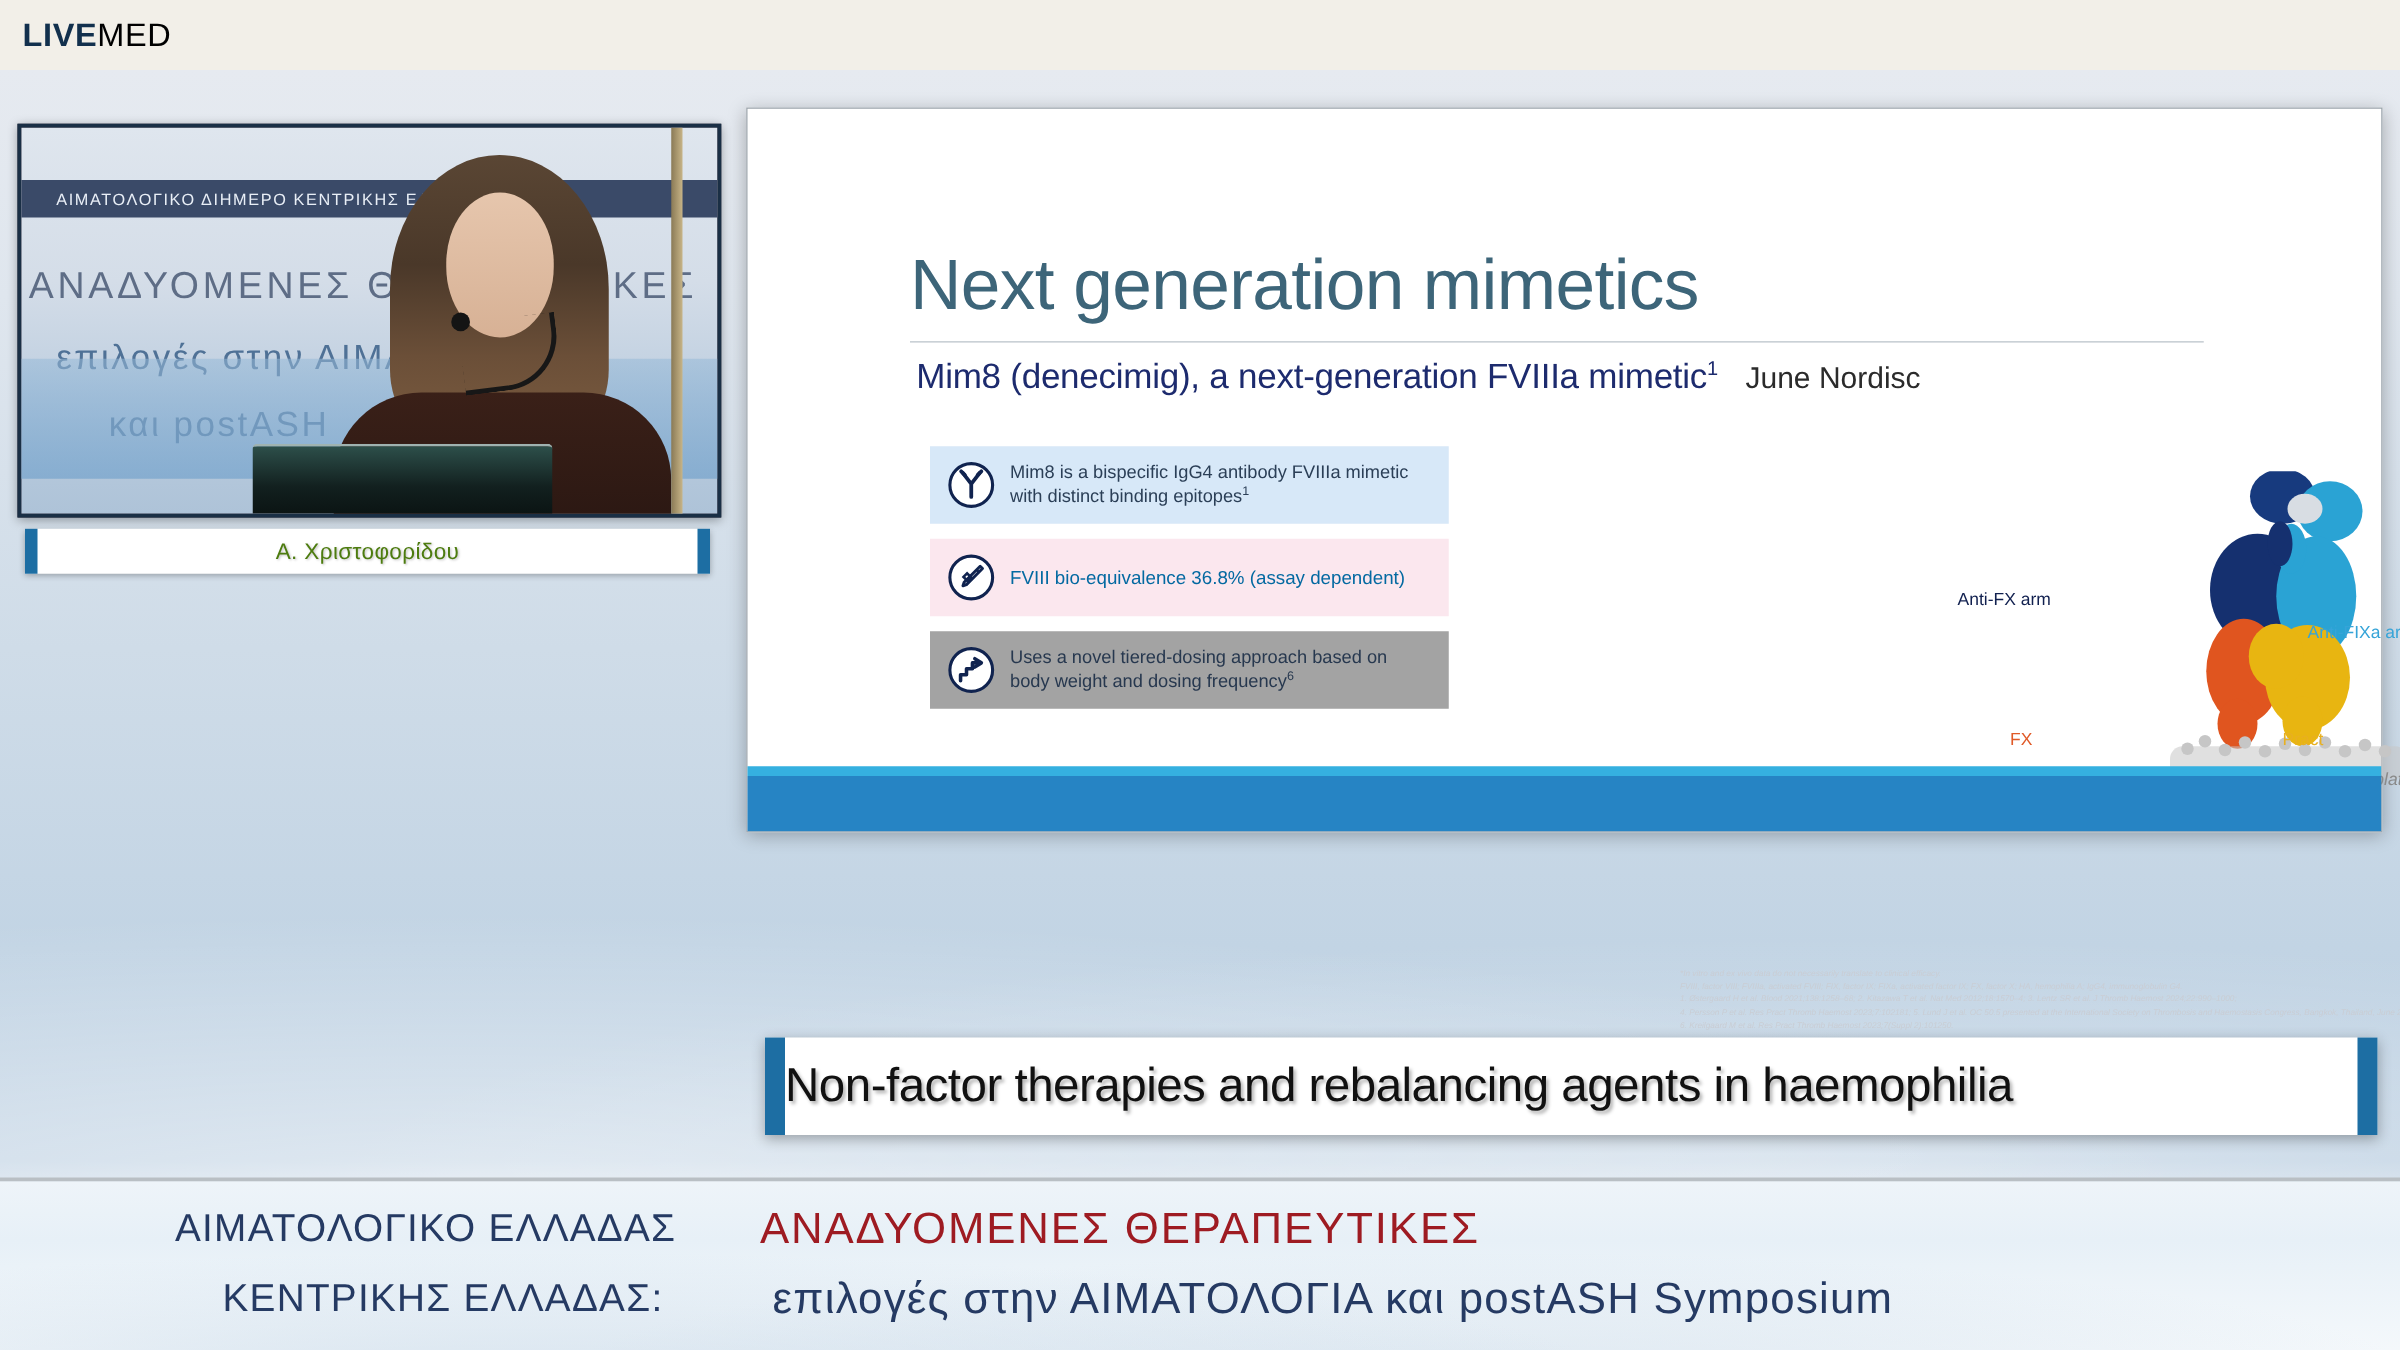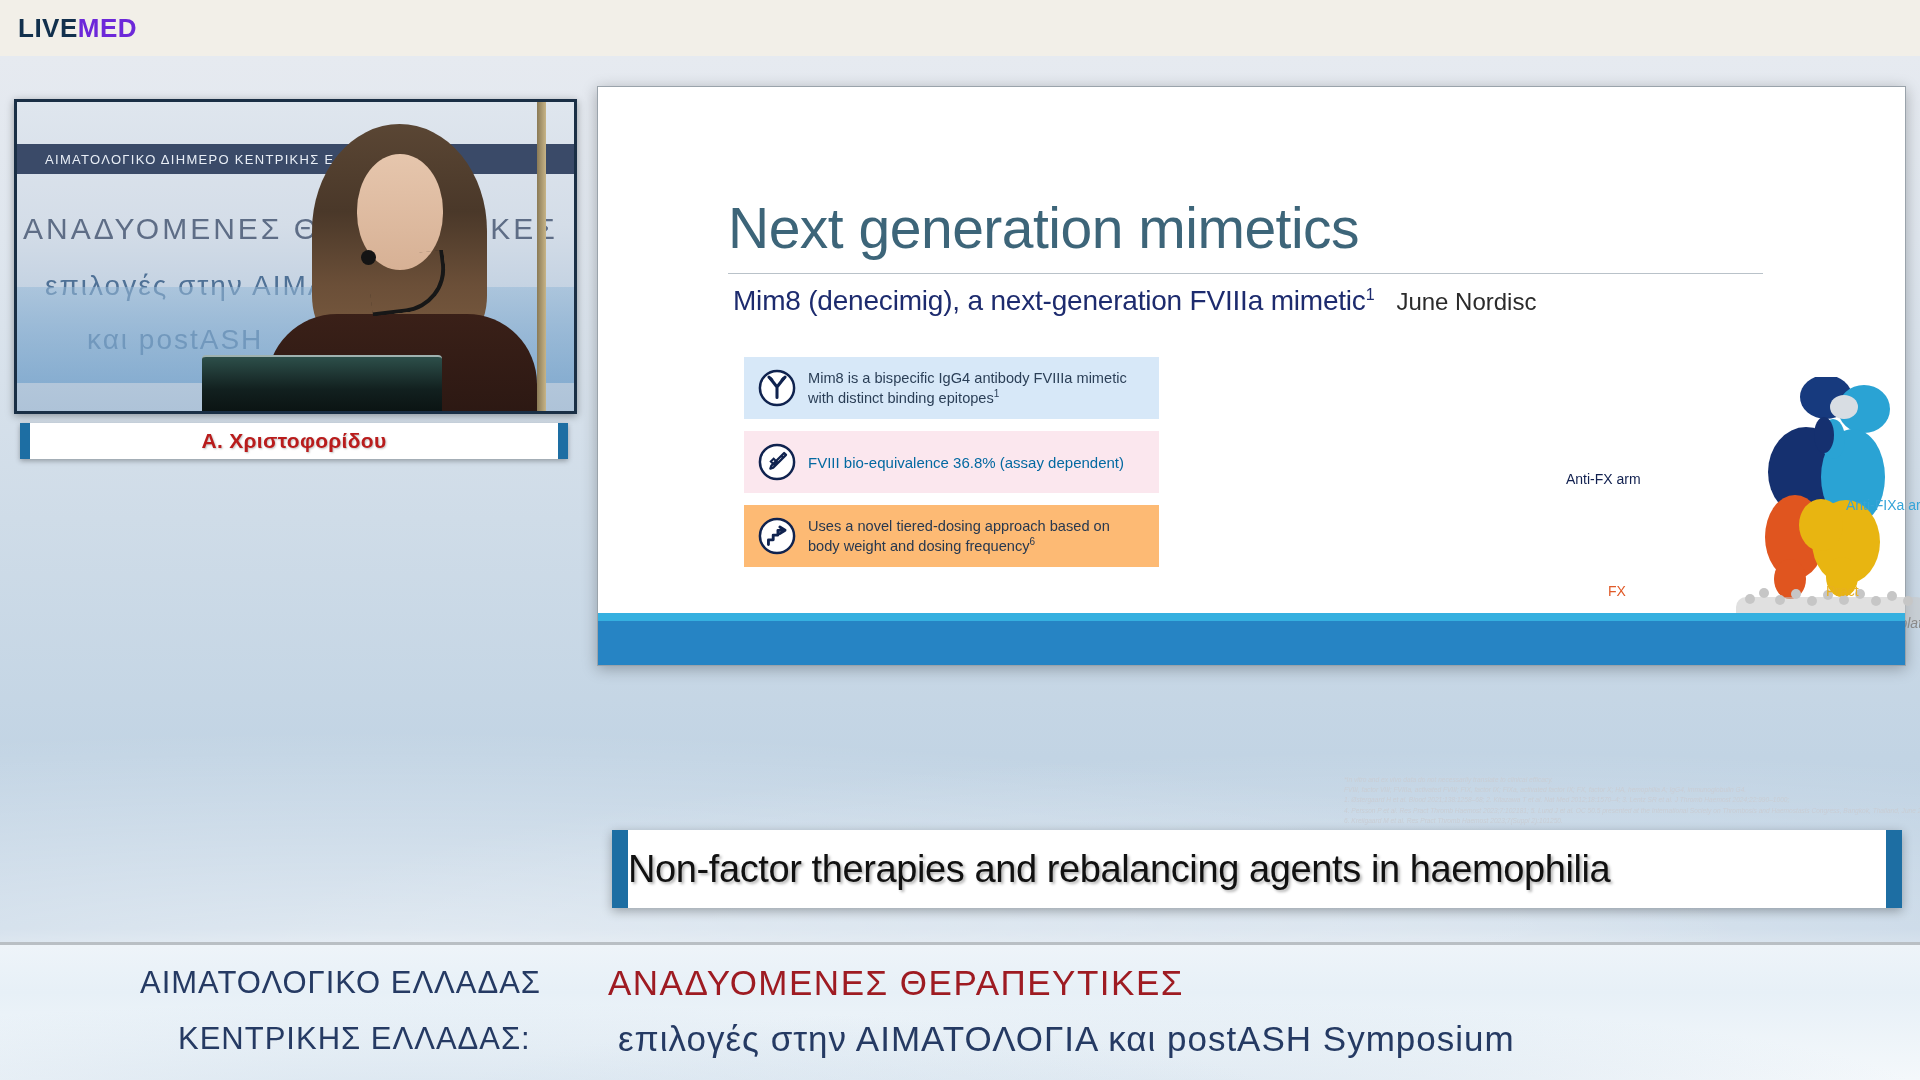--- a/index.html
+++ b/index.html
@@ -9,21 +9,21 @@
     background: #f0ede6;
     position: relative;
   }
 
   
   #brand {
     position:absolute; left:18px; top:15px;
     font-size:26px; letter-spacing:.5px; line-height:1;
   }
   #brand .b-live { font-weight:800; color:#12304d; }
-  #brand .b-med  { font-weight:700; color:#6d28d9; }
+  #brand .b-med  { font-weight:400; color:#000000; }
 
   
   #bg {
     position:absolute; inset:0;
     background:
       linear-gradient(180deg,#f2efe8 0%,#f2efe8 5.2%,#e6eaf0 5.2%,#dfe6ee 22%,#cfdce8 48%,#c2d4e4 70%,#bdd0e2 86%,#e8eef4 92%,#ffffff 100%);
     z-index:0;
   }
   #bg::after{
     content:""; position:absolute; left:0; right:0; top:50%; bottom:125px;
@@ -96,21 +96,21 @@
 
   
   #name-plate{
     position:absolute; left:20px; top:423px; width:548px; height:36px;
     background:#ffffff; z-index:4;
     border-left:10px solid #1d6ea3; border-right:10px solid #1d6ea3;
     display:flex; align-items:center; justify-content:center;
     box-shadow:0 2px 5px rgba(0,0,0,.3);
   }
   #name-plate span{
-    font-size:21px; font-weight:700; color:#b91c1c; letter-spacing:.3px;
+    font-size:18px; font-weight:400; color:#4d7c0f; letter-spacing:.3px;
     text-shadow:1px 1px 2px rgba(0,0,0,.25);
   }
 
   
   #slide-outer{
     position:absolute; left:597px; top:86px; width:1309px; height:580px;
     background:#ffffff; border:1px solid #9aa3ab; z-index:3;
     box-shadow:0 3px 14px rgba(0,0,0,.28);
   }
   #slide-title{
@@ -129,21 +129,21 @@
   #bullets{ position:absolute; left:146px; top:270px; width:415px; }
   .bx{ display:flex; align-items:center; gap:12px; padding:12px 14px; margin-bottom:12px; min-height:62px; }
   .bx .ico{ flex:0 0 auto; width:38px; height:38px; }
   .bx .txt{ font-size:14.6px; line-height:1.28; color:#2b3f57; }
   .bx .txt sup{ font-size:10px; }
   .bx-1{ background:#d7e8f8;justify-content:center; }
   .bx-2{ background:#b9d6f5; }
   .bx-2 .txt{ color:#35607e; font-size:15px; }
   .bx-3{ background:#fbe7ee; }
   .bx-3 .txt{ color:#0369a1; font-size:15px; }
-  .bx-4{ background:#fdba74; }
+  .bx-4{ background:#a3a3a3; }
   .bx-4 .txt{ color:#27384f; }
 
   
   #fig{ position:absolute; left:1190px; top:300px; width:0; }
   .fig-lbl{ position:absolute; white-space:nowrap; font-size:14px; }
   #lbl-afx{ left:-222px; top:84px; color:#11204f; }
   #lbl-afixa{ left:58px; top:110px; color:#36a4d8; }
   #lbl-fx{ left:-180px; top:196px; color:#e05a28; }
   #lbl-fixa{ left:38px; top:196px; color:#e8b020; }
   #lbl-plat{ left:50px; top:228px; color:#8a8a8a; font-style:italic; }

